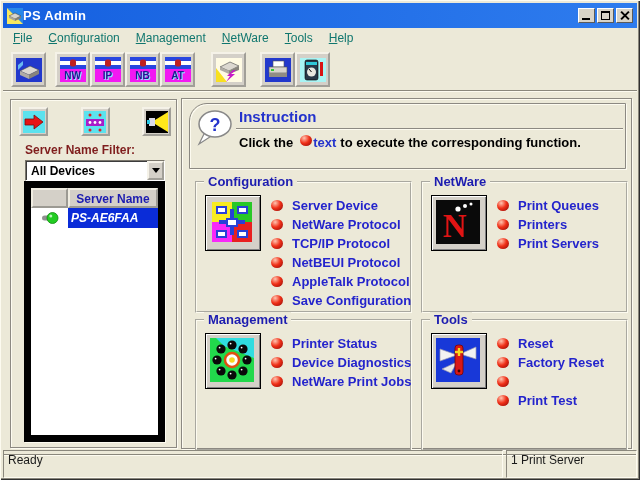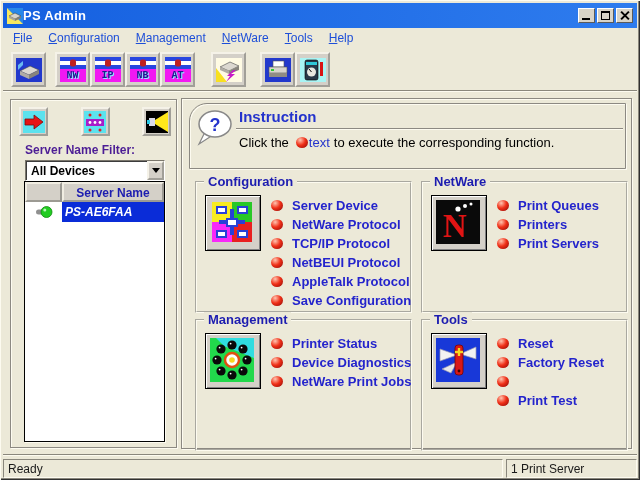--- a/index.html
+++ b/index.html
@@ -27,32 +27,32 @@
   .glyph-min { position:absolute; left:3px; bottom:2px; width:8px; height:2px; background:#000; }
   .glyph-max { position:absolute; left:3px; top:2px; width:9px; height:9px; border:1px solid #000; border-top:2px solid #000; }
   .glyph-close { position:absolute; left:2px; top:1px; width:11px; height:11px; }
   .glyph-close:before,.glyph-close:after {
     content:""; position:absolute; left:5px; top:0; width:2px; height:11px; background:#000;
   }
   .glyph-close:before { transform:rotate(45deg);} .glyph-close:after { transform:rotate(-45deg);}
 
   
   .menubar { position:absolute; top:28px; left:3px; right:3px; height:20px; display:flex; align-items:center; padding-left:2px; }
-  .menu-item { display:inline-block; font-size:12px; color:#1d4ed8; padding:2px 8px; }
+  .menu-item { display:inline-block; font-size:12px; color:#0f766e; padding:2px 8px; }
   .menu-item::first-letter { text-decoration:underline; }
 
   
   .toolbar { position:absolute; top:49px; left:3px; right:3px; height:41px; display:flex; align-items:center; }
   .tb-btn {
     width:35px; height:35px; background:#d4d0c8; flex:0 0 auto;
     border:2px outset #f5f2e8; display:flex; align-items:center; justify-content:center;
   }
   .tb-btn svg { display:block; }
   .gap-a { margin-left:8px; } .gap-b { margin-left:9px; } .gap-c { margin-left:16px; } .gap-d { margin-left:14px; }
-  .flag-icon { width:26px; height:25px;font-family:Liberation Mono, monospace; }
+  .flag-icon { width:26px; height:25px; }
   .flag-bottom {
     width:26px; height:13px; background:#f218f2; display:flex; align-items:center; justify-content:center;
     color:#1c1c90; font-size:10px; font-weight:bold; line-height:1; text-shadow:1px 1px 0 #8cf0ff;
   }
 
   
   .client {
     position:absolute; top:90px; left:3px; right:3px; bottom:24px; background:#ece9d8;
     box-shadow: inset 0 1px 0 #8a877c, inset 0 2px 0 #fdfbf0, inset 0 -1px 0 #fdfbf0, inset 0 -2px 0 #8a877c;
   }
@@ -60,48 +60,48 @@
   .pane {
     position:absolute; border:1px solid #8c8982;
     box-shadow: 1px 1px 0 #fdfbf0, inset 1px 1px 0 #fdfbf0;
   }
   .left-pane { left:7px; top:9px; width:167px; bottom:8px; }
   .right-pane { left:178px; top:8px; right:5px; bottom:7px; }
 
   
   .side-buttons { display:flex; justify-content:space-between; padding:7px 5px 0 8px; }
   .side-btn { width:29px; height:29px; background:#d4d0c8; border:2px outset #f5f2e8; display:flex; align-items:center; justify-content:center; }
-  .filter-label { font-size:12px; font-weight:bold; color:#4c1d95; margin:7px 0 3px 14px; }
+  .filter-label { font-size:12px; font-weight:bold; color:#7f1d1d; margin:7px 0 3px 14px; }
   .combo { display:flex; height:21px; margin:0 11px 0 14px; border:1px solid; border-color:#7a766c #fff #fff #7a766c; background:#fff; box-shadow: inset 1px 1px 0 #3c3c3c; }
   .combo-value { flex:1; font-size:12px; font-weight:bold; padding:3px 0 0 5px; white-space:nowrap; overflow:hidden; }
   .combo-btn { width:17px; background:#d4d0c8; border-left:1px solid #9a968c; border:2px outset #f5f2e8; display:flex; align-items:center; justify-content:center; }
   .down-arrow { width:0; height:0; border:4px solid transparent; border-top:5px solid #000; margin-top:4px; }
 
   .listview {
     position:absolute; left:13px; width:141px; top:81px; bottom:5px;
-    background:#fff; border:1px solid #000000; box-shadow:1px 1px 0 #fdfbf0;
+    background:#fff; border:7px solid #000000; box-shadow:1px 1px 0 #fdfbf0;
   }
   .lv-header { display:flex; height:20px; }
   .lv-hcell { background:#d4d0c8; border:2px outset #f0ede2; }
   .lv-hcell.c1 { width:37px; }
   .lv-hcell.c2 { flex:1; text-align:center; font-size:12px; font-weight:bold; color:#1c1cb0; padding-top:2px; }
   .lv-row { display:flex; height:20px; }
   .lv-cell-led { width:37px; display:flex; align-items:center; justify-content:center; }
   .lv-cell-name { flex:1; background:#0a2cd8; color:#fff; font-size:12px; font-weight:bold; padding:3px 0 0 3px;font-style:italic; }
 
   
   .instr {
     position:absolute; left:7px; top:4px; right:5px; height:66px;
     border:1px solid #8c8982; border-top-left-radius:18px;
     box-shadow: 1px 1px 0 #fdfbf0, inset 1px 1px 0 #fdfbf0;
   }
   .bubble { position:absolute; left:5px; top:5px; }
   .instr-title { position:absolute; left:49px; top:4px; font-size:15px; font-weight:bold; color:#2433cc; }
   .instr-divider { position:absolute; left:46px; right:2px; top:24px; height:0; border-top:1px solid #8c8982; border-bottom:1px solid #fdfbf0; }
-  .instr-line { position:absolute; left:49px; top:31px; font-size:13px; font-weight:normal; color:#000; display:flex; align-items:center; }
+  .instr-line { position:absolute; left:49px; top:31px; font-size:13px; font-weight:bold; color:#000; display:flex; }
   .instr-link { color:#2433cc; }
   .instr-suffix { margin-left:4px; }
 
   .bullet {
     display:inline-block; width:12px; height:11px; border-radius:50%;
     background:radial-gradient(circle at 35% 28%, #ffc4b0, #f03018 46%, #880404 100%);
     flex:0 0 auto;
   }
   .instr-line .bullet { margin:0 1px 0 7px; }
 
@@ -114,21 +114,21 @@
   .grp-title { position:absolute; top:-9px; left:7px; background:#ece9d8; padding:0 4px; font-size:13px; font-weight:bold; color:#1c1cb0; }
   .grp-icon {
     position:absolute; left:8px; top:12px; width:56px; height:56px; background:#d4d0c8;
     border:1px solid #000; padding:4px; box-shadow:inset 1px 1px 0 #fff, inset -1px -1px 0 #808080;
   }
   .grp-items { position:absolute; left:74px; top:13px; right:2px; }
   .grp-row { display:flex; align-items:center; height:19px; }
   .grp-label { font-size:13px; font-weight:bold; color:#2424cc; margin-left:9px; white-space:nowrap; }
 
   
-  .statusbar { position:absolute; left:3px; right:3px; bottom:2px; height:21px; display:flex; gap:3px; padding-top:2px; }
+  .statusbar { position:absolute; left:3px; right:3px; bottom:2px; height:30px; display:flex; gap:3px; padding-top:2px; }
   .sb-panel { border:1px solid; border-color:#8a877c #fdfbf0 #fdfbf0 #8a877c; font-size:12px; color:#1a1a1a; padding:2px 0 0 4px; }
   .sb-left { width:500px; } .sb-right { flex:1; }
 </style>
 </head>
 <body>
 
 <div class="window">
 
   <div class="titlebar">
     <svg width="16" height="16" viewBox="0 0 16 16">

